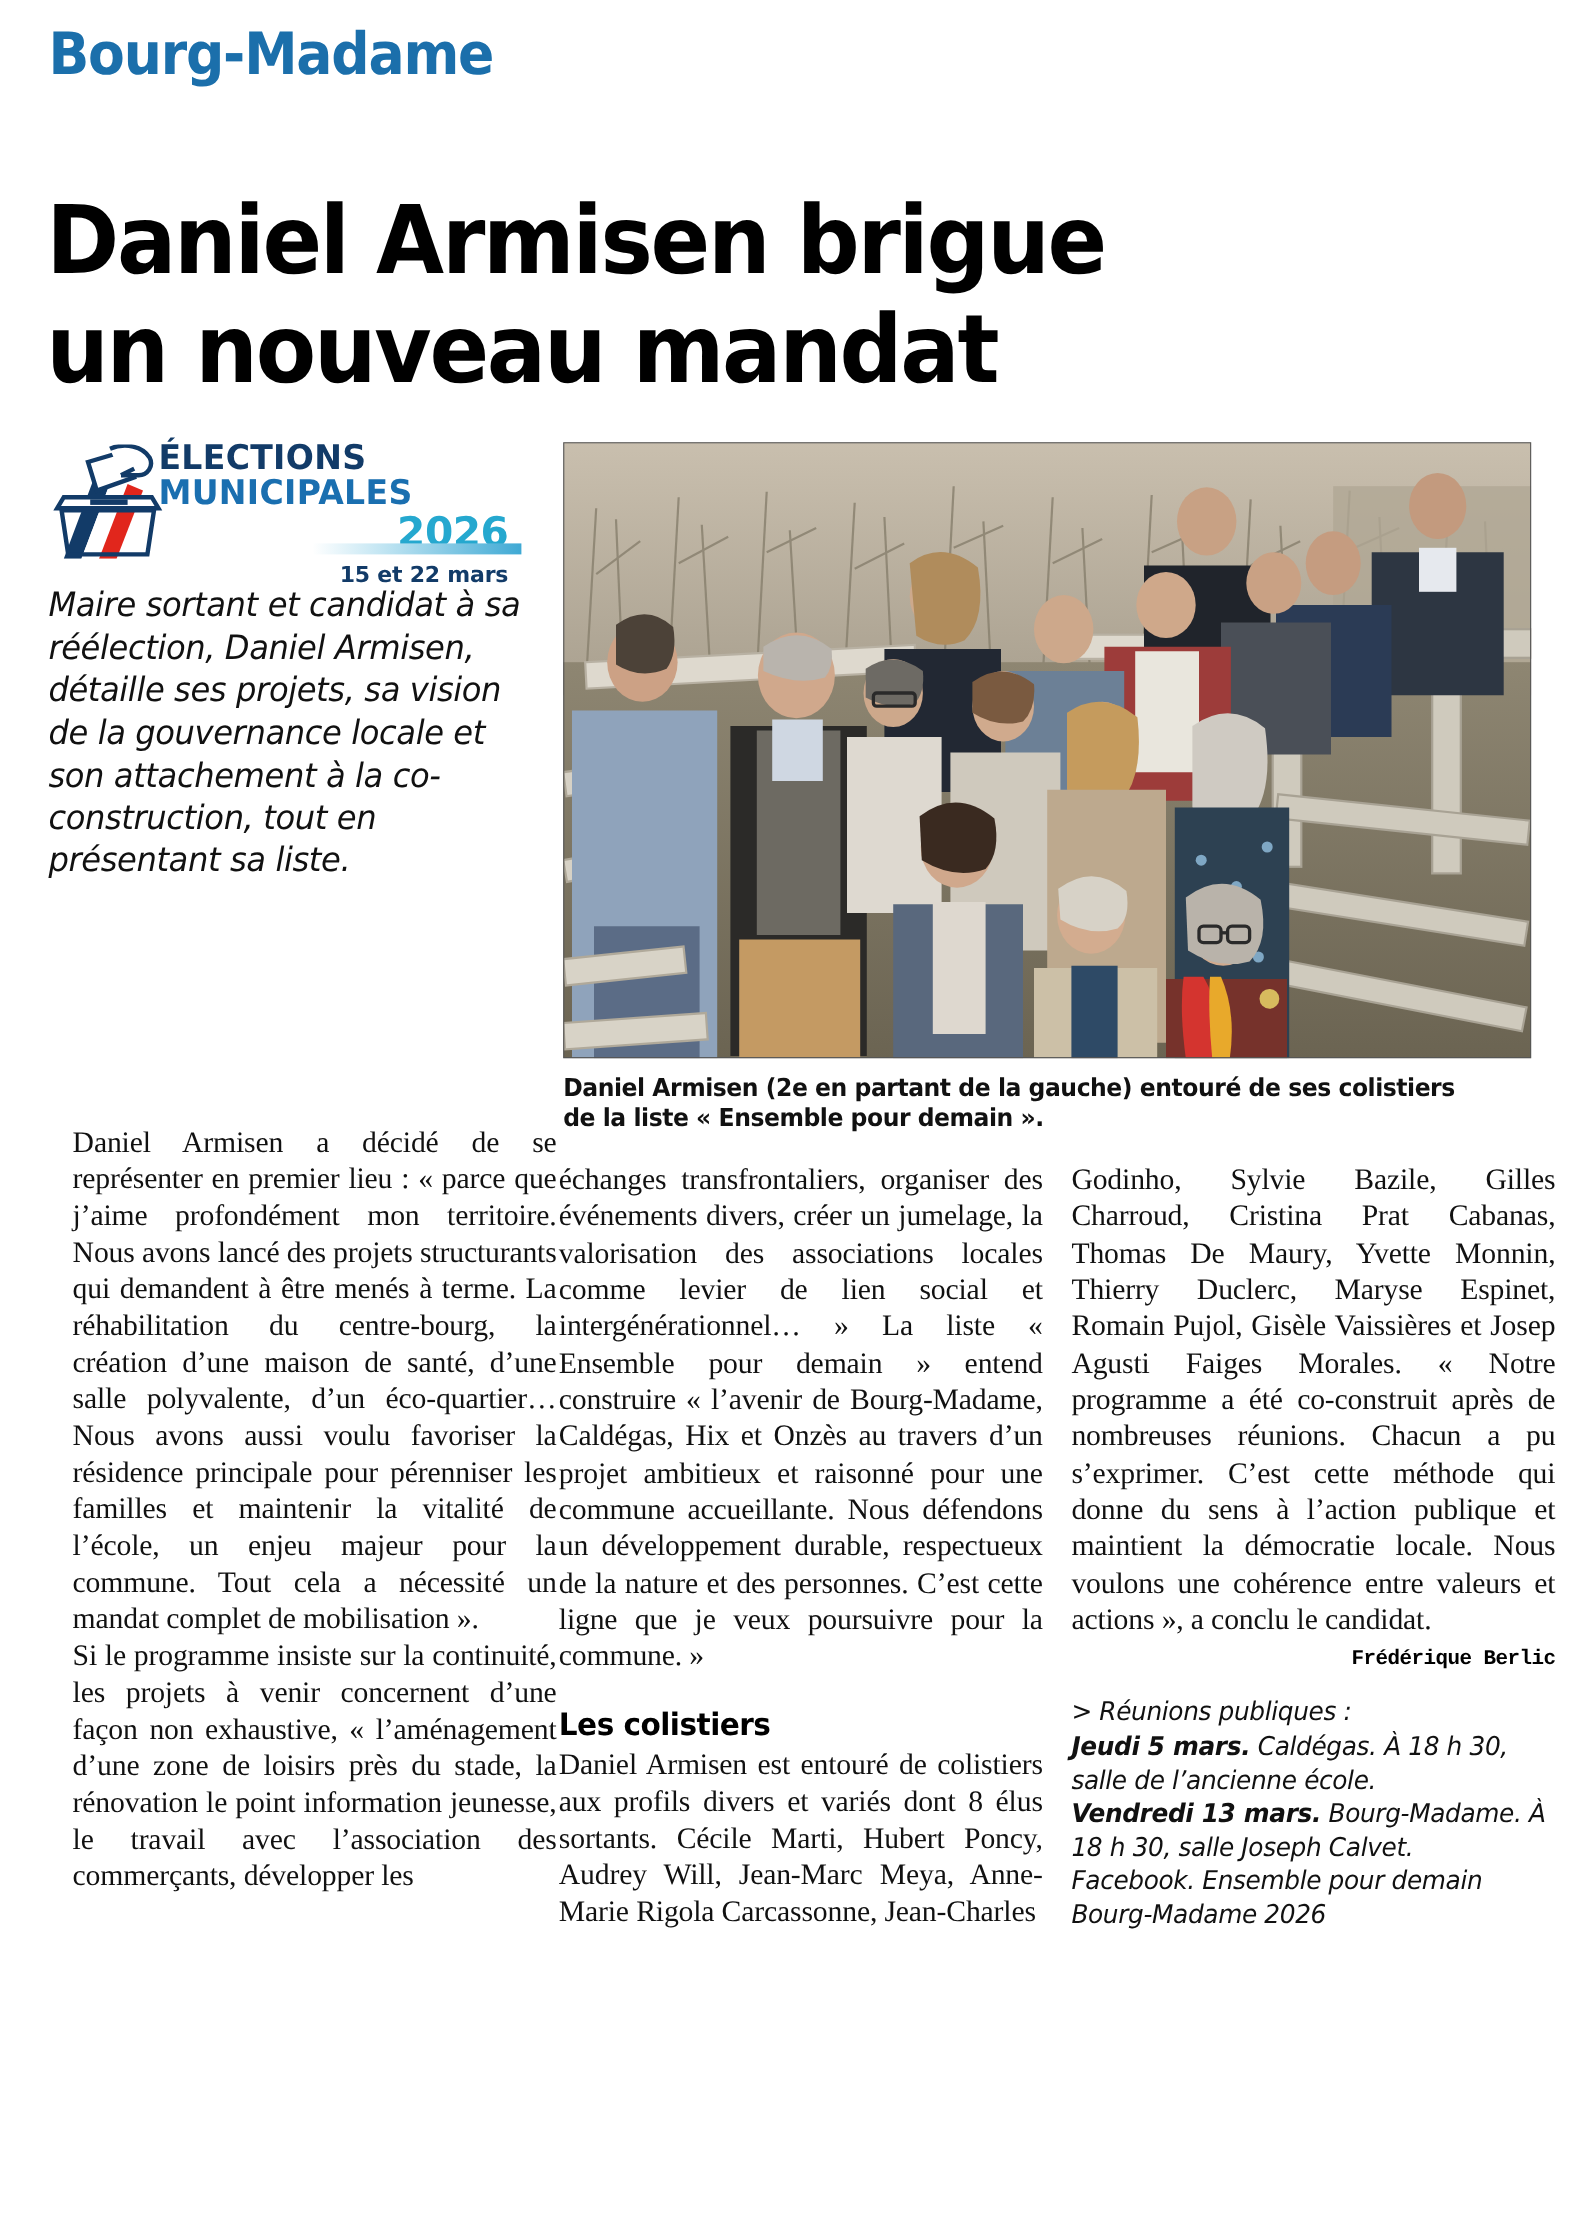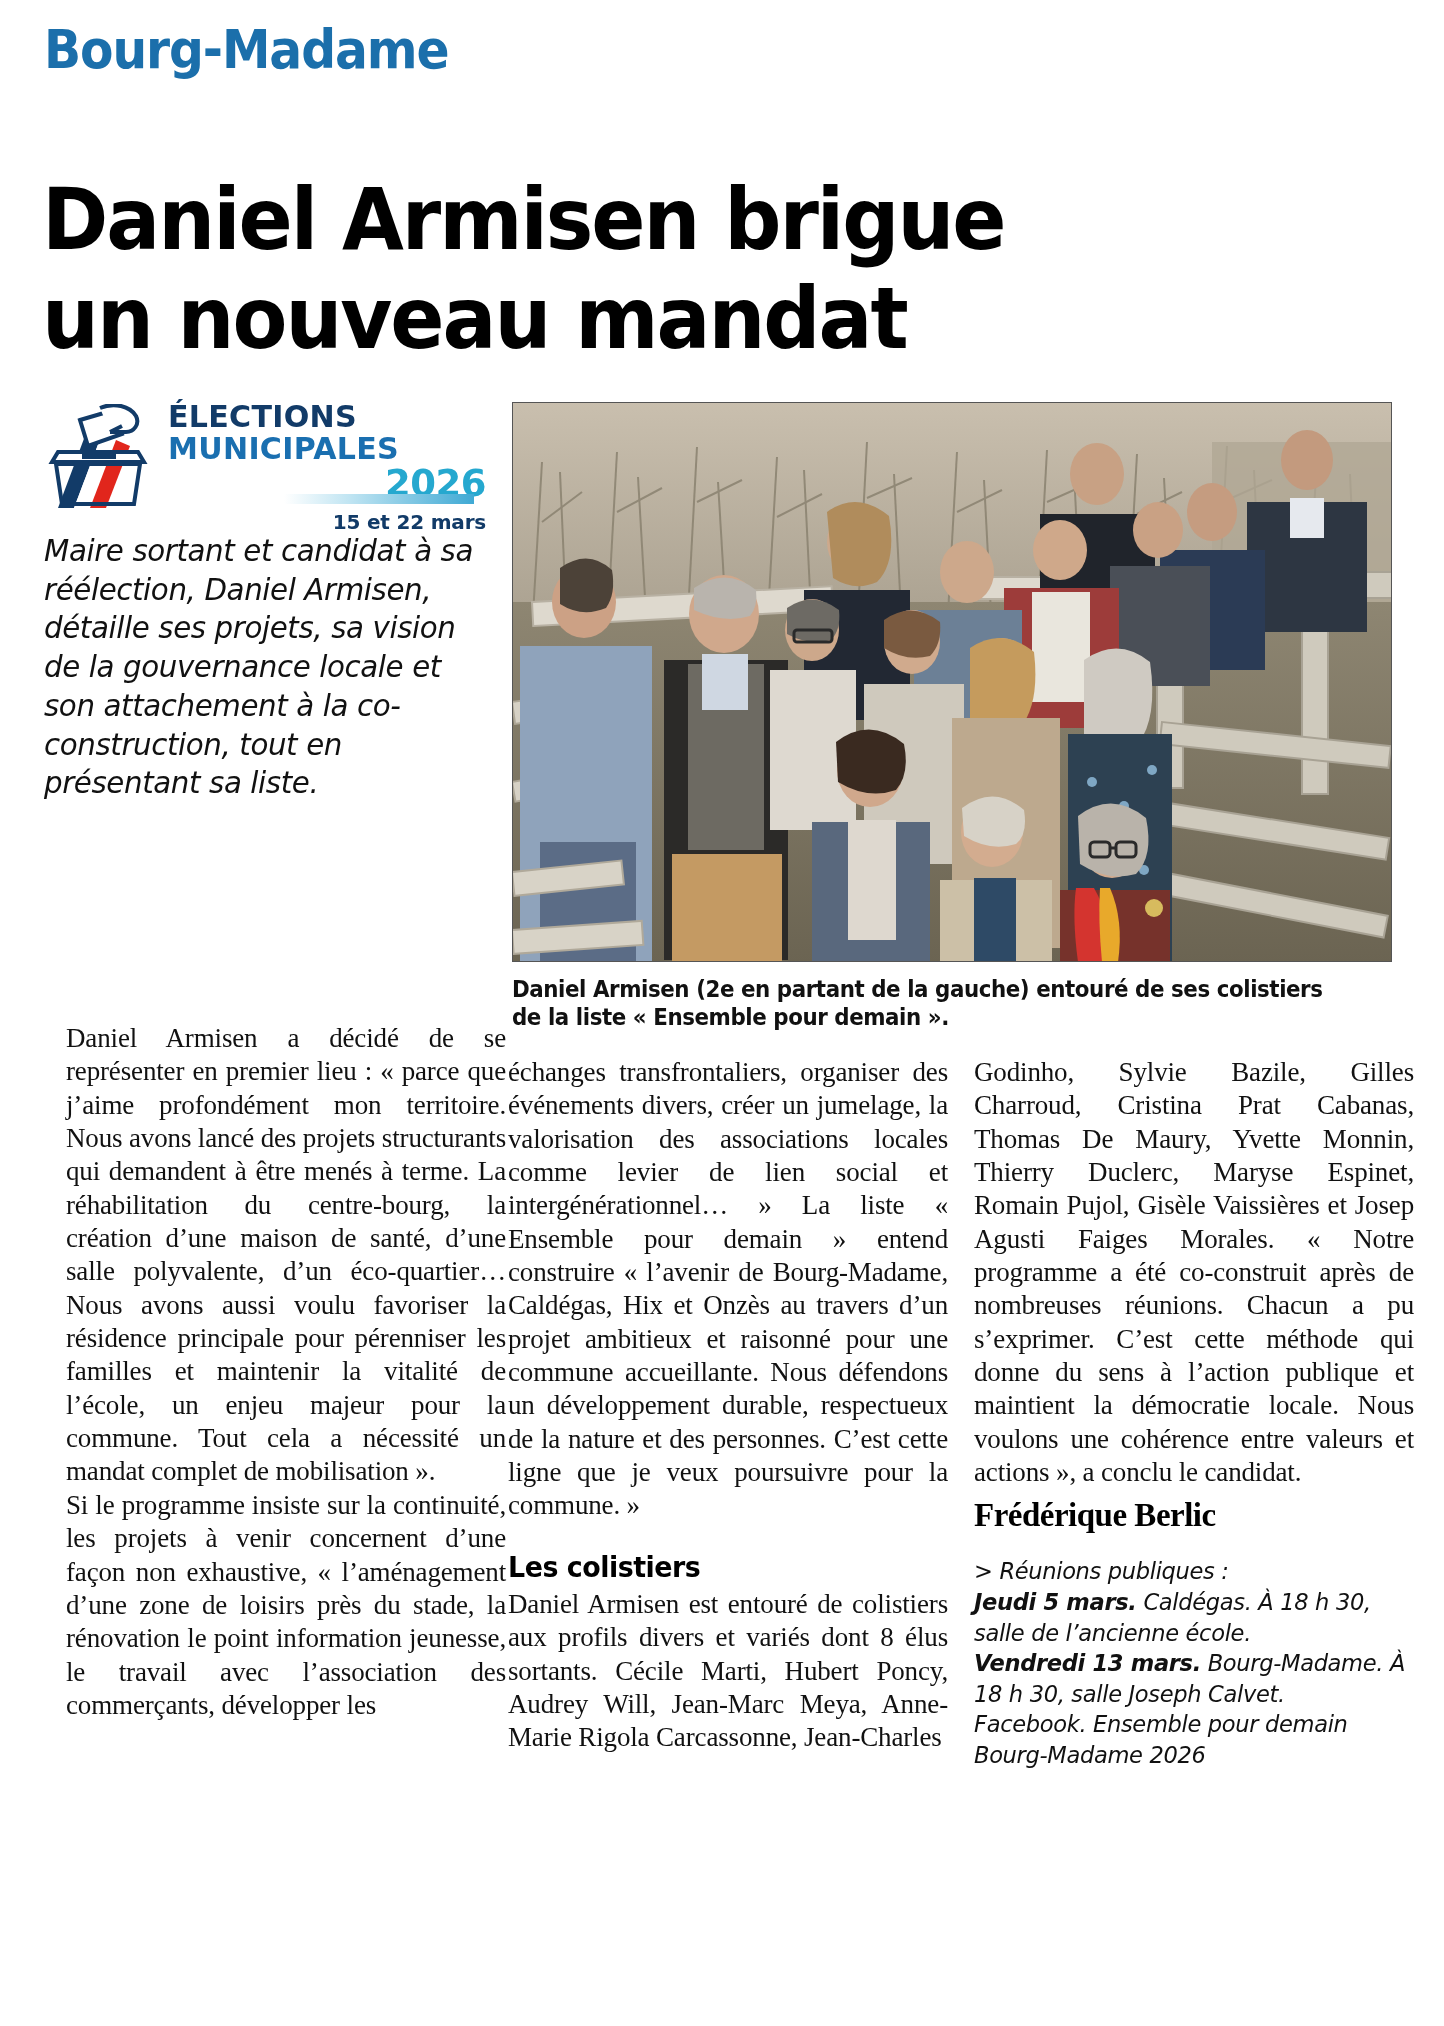--- a/index.html
+++ b/index.html
@@ -71,21 +71,21 @@
   }
   .logo-mark {
     position: absolute;
     left: 0px;
     top: 4px;
     width: 108px;
     height: 104px;
   }
   .logo-text {
     position: absolute;
-    left: 124px;
+    left: 100px;
     top: 0px;
     width: 318px;
   }
   .logo-l1, .logo-l2 {
     font-family: "DejaVu Sans", sans-serif;
     font-weight: bold;
     font-size: 31px;
     letter-spacing: 0.3px;
     color: #123b68;
     line-height: 1.04;
@@ -201,25 +201,25 @@
     font-weight: bold;
     font-size: 28px;
     color: #000;
     letter-spacing: -0.5px;
     margin: 28px 0 4px 0;
     transform: scaleX(0.96);
     transform-origin: left top;
   }
 
   .byline {
-    font-family: Liberation Serif, serif;
-    font-weight: bold;
-    font-size: 33px;
+    font-family: Liberation Mono, monospace;
+    font-weight: bold;
+    font-size: 19px;
     color: #000;
-    text-align: left;
+    text-align: right;
     letter-spacing: -0.5px;
     margin-top: 8px;
   }
 
   .infobox {
     margin-top: 22px;
     font-family: "DejaVu Sans", sans-serif;
     font-style: italic;
     font-size: 23.5px;
     line-height: 1.30;

